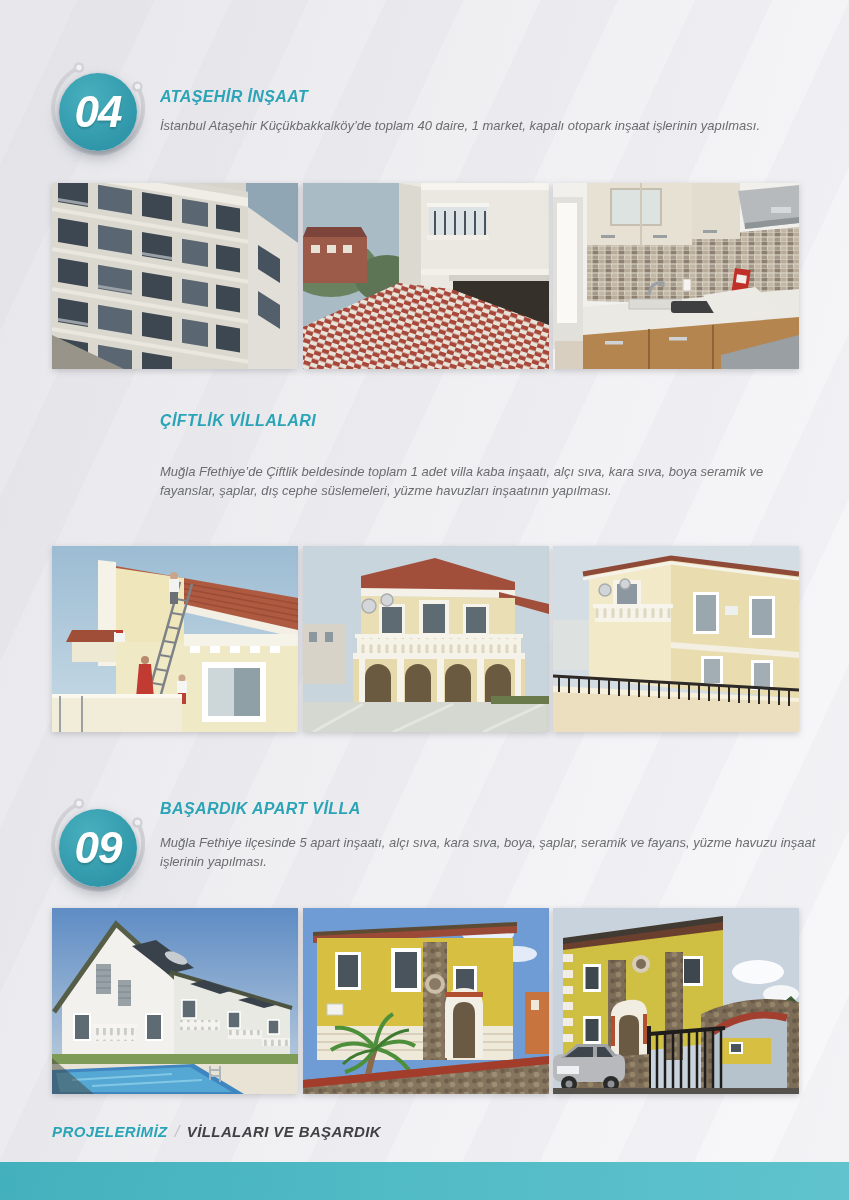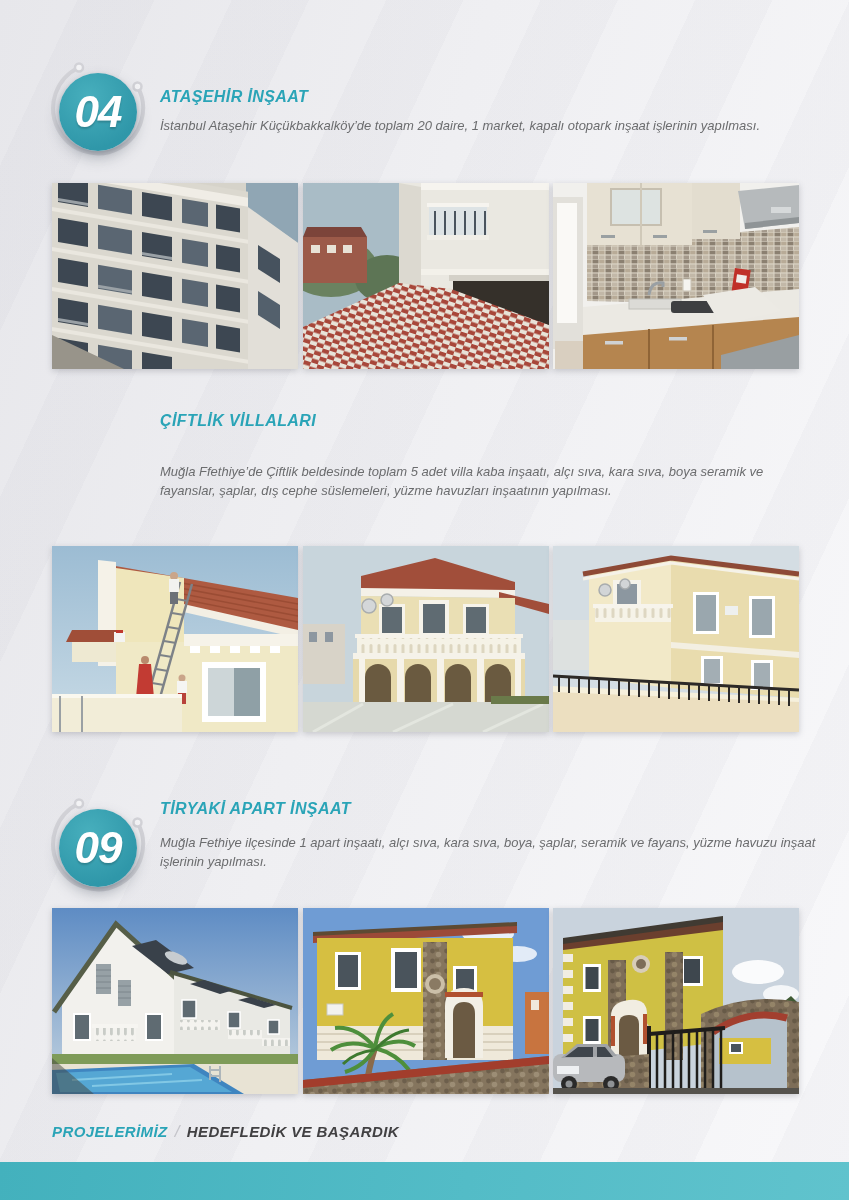--- a/index.html
+++ b/index.html
@@ -37,21 +37,21 @@
 
   <div class="badge" style="top:60px">
     <svg class="ringsvg" viewBox="0 0 96 96">
       <path d="M87.5 26.5 A45 45 0 1 1 29 7.5" fill="none" stroke="#d2d2d7" stroke-width="4"></path>
       <circle cx="87.5" cy="26.5" r="4" fill="#f3f3f5" stroke="#d2d2d7" stroke-width="2.5"></circle>
       <circle cx="29" cy="7.5" r="4" fill="#f3f3f5" stroke="#d2d2d7" stroke-width="2.5"></circle>
     </svg>
     <div class="num">04</div>
   </div>
   <h2 class="sec-title" style="top:88px">ATAŞEHİR İNŞAAT</h2>
-  <p class="sec-desc" style="top:117px">İstanbul Ataşehir Küçükbakkalköy’de toplam 20 daire, 1 market, kapalı otopark inşaat işlerinin yapılması.</p>
+  <p class="sec-desc" style="top:117px">İstanbul Ataşehir Küçükbakkalköy’de toplam 40 daire, 1 market, kapalı otopark inşaat işlerinin yapılması.</p>
 
   <figure class="photo" style="left:52px;top:183px;margin:0">
     <svg viewBox="0 0 246 186" preserveAspectRatio="none">
       <rect width="246" height="186" fill="#d6d3ca"></rect>
       <polygon points="194,0 246,0 246,60 194,24" fill="#90a6b4"></polygon>
       <g transform="skewY(9.5)">
         <rect x="0" y="-24" width="196" height="214" fill="#dbd8cf"></rect>
         <rect x="0" y="-18" width="196" height="9" fill="#f0ede6"></rect>
         <rect x="0" y="24" width="196" height="4" fill="#eae7df"></rect>
         <rect x="0" y="64" width="196" height="4" fill="#eae7df"></rect>
@@ -175,21 +175,21 @@
       <polygon points="30,152 246,134 246,186 30,186" fill="#b5854f"></polygon>
       <line x1="96" y1="146" x2="96" y2="186" stroke="#8f6436" stroke-width="2"></line>
       <line x1="160" y1="142" x2="160" y2="186" stroke="#8f6436" stroke-width="2"></line>
       <rect x="52" y="158" width="18" height="3.5" fill="#cfd2d4"></rect>
       <rect x="116" y="154" width="18" height="3.5" fill="#cfd2d4"></rect>
       <polygon points="168,172 246,152 246,186 168,186" fill="#999fa2"></polygon>
     </svg>
   </figure>
 
   <h2 class="sec-title" style="top:412px">ÇİFTLİK VİLLALARI</h2>
-  <p class="sec-desc" style="top:463px">Muğla Ffethiye’de Çiftlik beldesinde toplam 5 adet villa kaba inşaatı, alçı sıva, kara sıva, boya seramik ve fayanslar, şaplar, dış cephe süslemeleri, yüzme havuzları inşaatının yapılması.</p>
+  <p class="sec-desc" style="top:463px">Muğla Ffethiye’de Çiftlik beldesinde toplam 1 adet villa kaba inşaatı, alçı sıva, kara sıva, boya seramik ve fayanslar, şaplar, dış cephe süslemeleri, yüzme havuzları inşaatının yapılması.</p>
 
   <figure class="photo" style="left:52px;top:546px;margin:0">
     <svg viewBox="0 0 246 186" preserveAspectRatio="none">
       <defs>
         <linearGradient id="sky4" x1="0" y1="0" x2="0" y2="1">
           <stop offset="0" stop-color="#9cbcd3"></stop>
             <stop offset="1" stop-color="#c9dbe6"></stop>
         </linearGradient>
       </defs>
       <rect width="246" height="186" fill="url(#sky4)"></rect>
@@ -365,22 +365,22 @@
   </figure>
 
   <div class="badge" style="top:796px">
     <svg class="ringsvg" viewBox="0 0 96 96">
       <path d="M87.5 26.5 A45 45 0 1 1 29 7.5" fill="none" stroke="#d2d2d7" stroke-width="4"></path>
       <circle cx="87.5" cy="26.5" r="4" fill="#f3f3f5" stroke="#d2d2d7" stroke-width="2.5"></circle>
       <circle cx="29" cy="7.5" r="4" fill="#f3f3f5" stroke="#d2d2d7" stroke-width="2.5"></circle>
     </svg>
     <div class="num">09</div>
   </div>
-  <h2 class="sec-title" style="top:800px">TİRYAKİ APART İNŞAAT</h2>
-  <p class="sec-desc" style="top:834px">Muğla Fethiye ilçesinde 1 apart inşaatı, alçı sıva, kara sıva, boya, şaplar, seramik ve fayans, yüzme havuzu inşaat işlerinin yapılması.</p>
+  <h2 class="sec-title" style="top:800px">BAŞARDIK APART VİLLA</h2>
+  <p class="sec-desc" style="top:834px">Muğla Fethiye ilçesinde 5 apart inşaatı, alçı sıva, kara sıva, boya, şaplar, seramik ve fayans, yüzme havuzu inşaat işlerinin yapılması.</p>
 
   <figure class="photo" style="left:52px;top:908px;margin:0">
     <svg viewBox="0 0 246 186" preserveAspectRatio="none">
       <defs>
         <linearGradient id="sky7" x1="0" y1="0" x2="0" y2="1">
           <stop offset="0" stop-color="#5e8cc4"></stop>
             <stop offset="1" stop-color="#c5d4e0"></stop>
         </linearGradient>
         <pattern id="bal7" width="7" height="13" patternUnits="userSpaceOnUse">
           <rect width="7" height="13" fill="#f4f3ef"></rect>
@@ -555,17 +555,17 @@
       <rect x="4" y="158" width="22" height="8" fill="#eef0f2"></rect>
       <circle cx="16" cy="176" r="8" fill="#2a2a2a"></circle>
         <circle cx="16" cy="176" r="3.5" fill="#8f9295"></circle>
       <circle cx="58" cy="176" r="8" fill="#2a2a2a"></circle>
         <circle cx="58" cy="176" r="3.5" fill="#8f9295"></circle>
       <rect x="0" y="180" width="246" height="6" fill="#55524c"></rect>
     </svg>
   </figure>
 
   <div class="footer-line">
-    <span class="brand">PROJELERİMİZ</span><span class="sep">/</span><span class="tagline">HEDEFLEDİK VE BAŞARDIK</span>
+    <span class="brand">PROJELERİMİZ</span><span class="sep">/</span><span class="tagline">VİLLALARI VE BAŞARDIK</span>
   </div>
   <div class="bottom-bar"></div>
 
 </div>
 
 </body></html>

